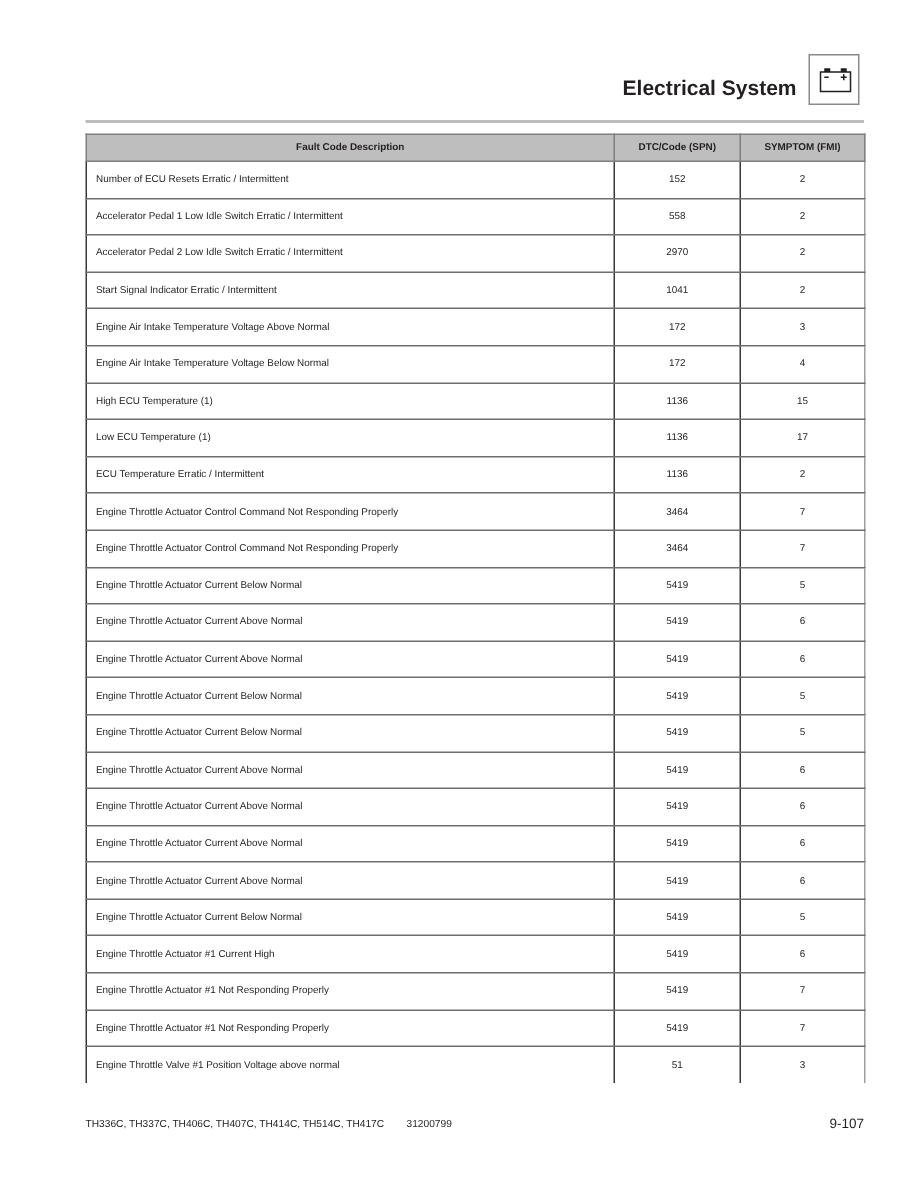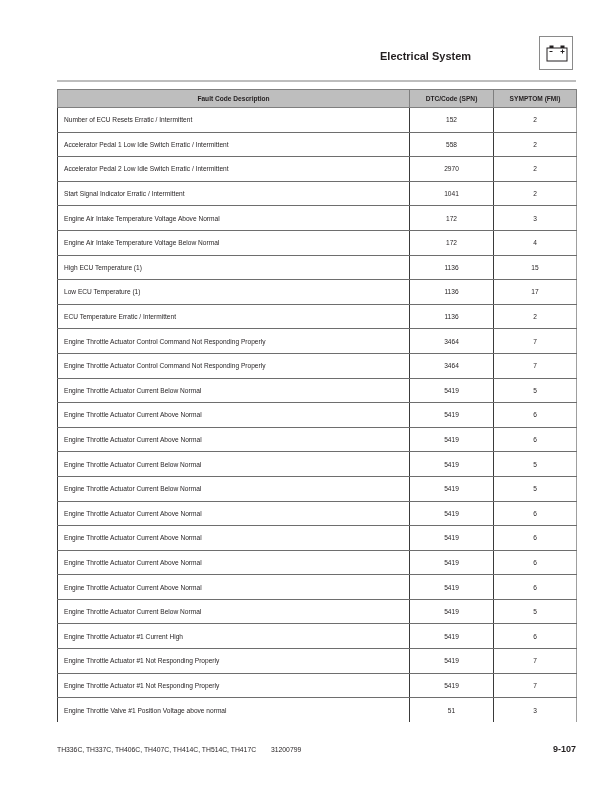--- a/index.html
+++ b/index.html
@@ -1,22 +1,22 @@
 <!DOCTYPE html>
 <html><head>
 <meta charset="utf-8">
 <style>
   html, body { margin: 0; padding: 0; }
   body {
     width: 612px; height: 792px; position: relative; background: #ffffff;
     font-family: "Liberation Sans", sans-serif; color: #231f20; overflow: hidden;
   }
   .header-title {
-    position: absolute; left: 380px; top: 50px; width: 151px; 
-    font-weight: bold; font-size: 11px; color: #231f20;
+    position: absolute; left: 380px; top: 50px; width: 151px; text-align: right;
+    font-weight: bold; font-size: 14px; color: #231f20;
   }
   .header-icon-box {
     position: absolute; left: 539px; top: 36px; width: 34px; height: 34px;
     border: 1px solid #8a8a8a; box-sizing: border-box; background: #fff;
   }
   .header-icon-box svg { position: absolute; left: 6px; top: 6px; }
   .header-rule {
     position: absolute; left: 57px; top: 80px; width: 519px; height: 2px; background: #bdbdbd;
   }
   table.faults {
@@ -40,21 +40,21 @@
   table.faults tr td:last-child { border-right: 1px solid #9e9e9e; }
   table.faults tr:last-child td { border-bottom: none; }
   .footer-models {
     position: absolute; left: 57px; top: 746px; font-size: 6.8px; color: #231f20;
   }
   .footer-docnum {
     position: absolute; left: 271px; top: 746px; font-size: 6.8px; color: #231f20;
   }
   .footer-page {
     position: absolute; left: 520px; top: 744px; width: 56px; text-align: right;
-    font-size: 9px; font-weight: bold; color: #231f20;
+    font-size: 9px; font-weight: normal; color: #231f20;
   }
 </style>
 </head>
 <body>
 
 <div class="header-title">Electrical System</div>
 <div class="header-icon-box">
   <svg width="22" height="20" viewBox="0 0 22 20">
     <rect x="1" y="5" width="20" height="13" fill="none" stroke="#231f20" stroke-width="1"></rect>
     <rect x="3.5" y="2.5" width="4" height="2.5" fill="#231f20"></rect>

